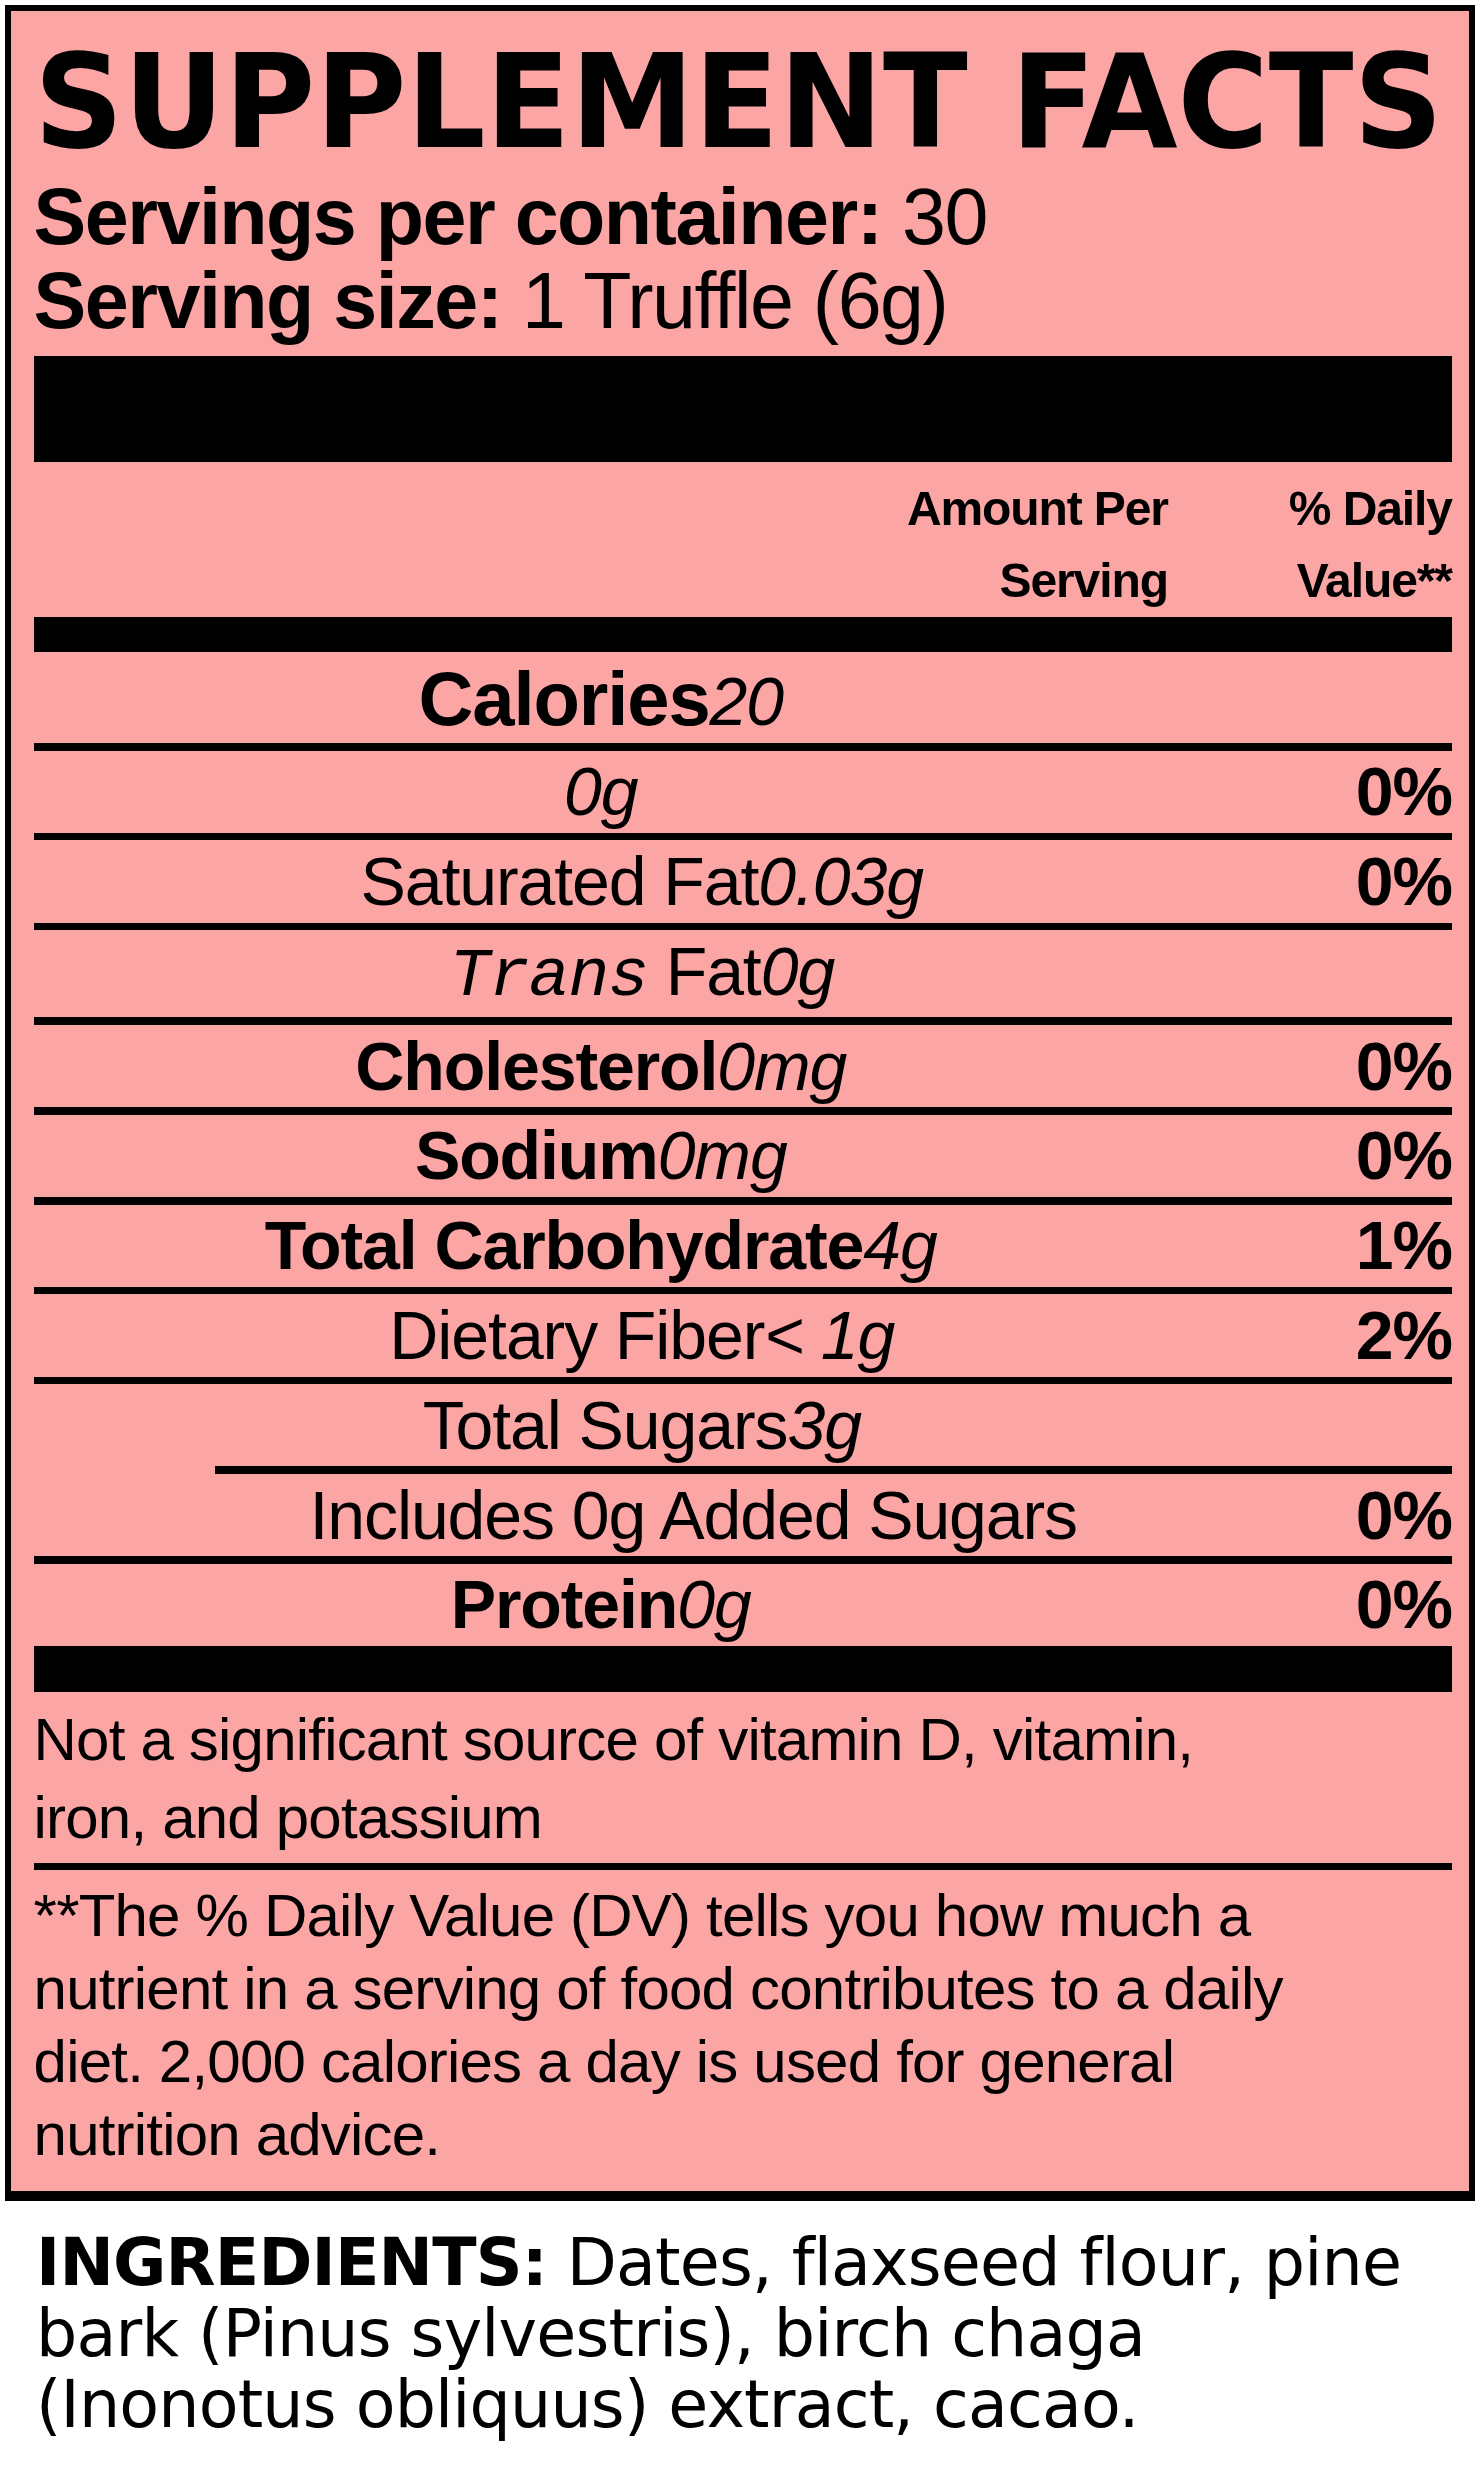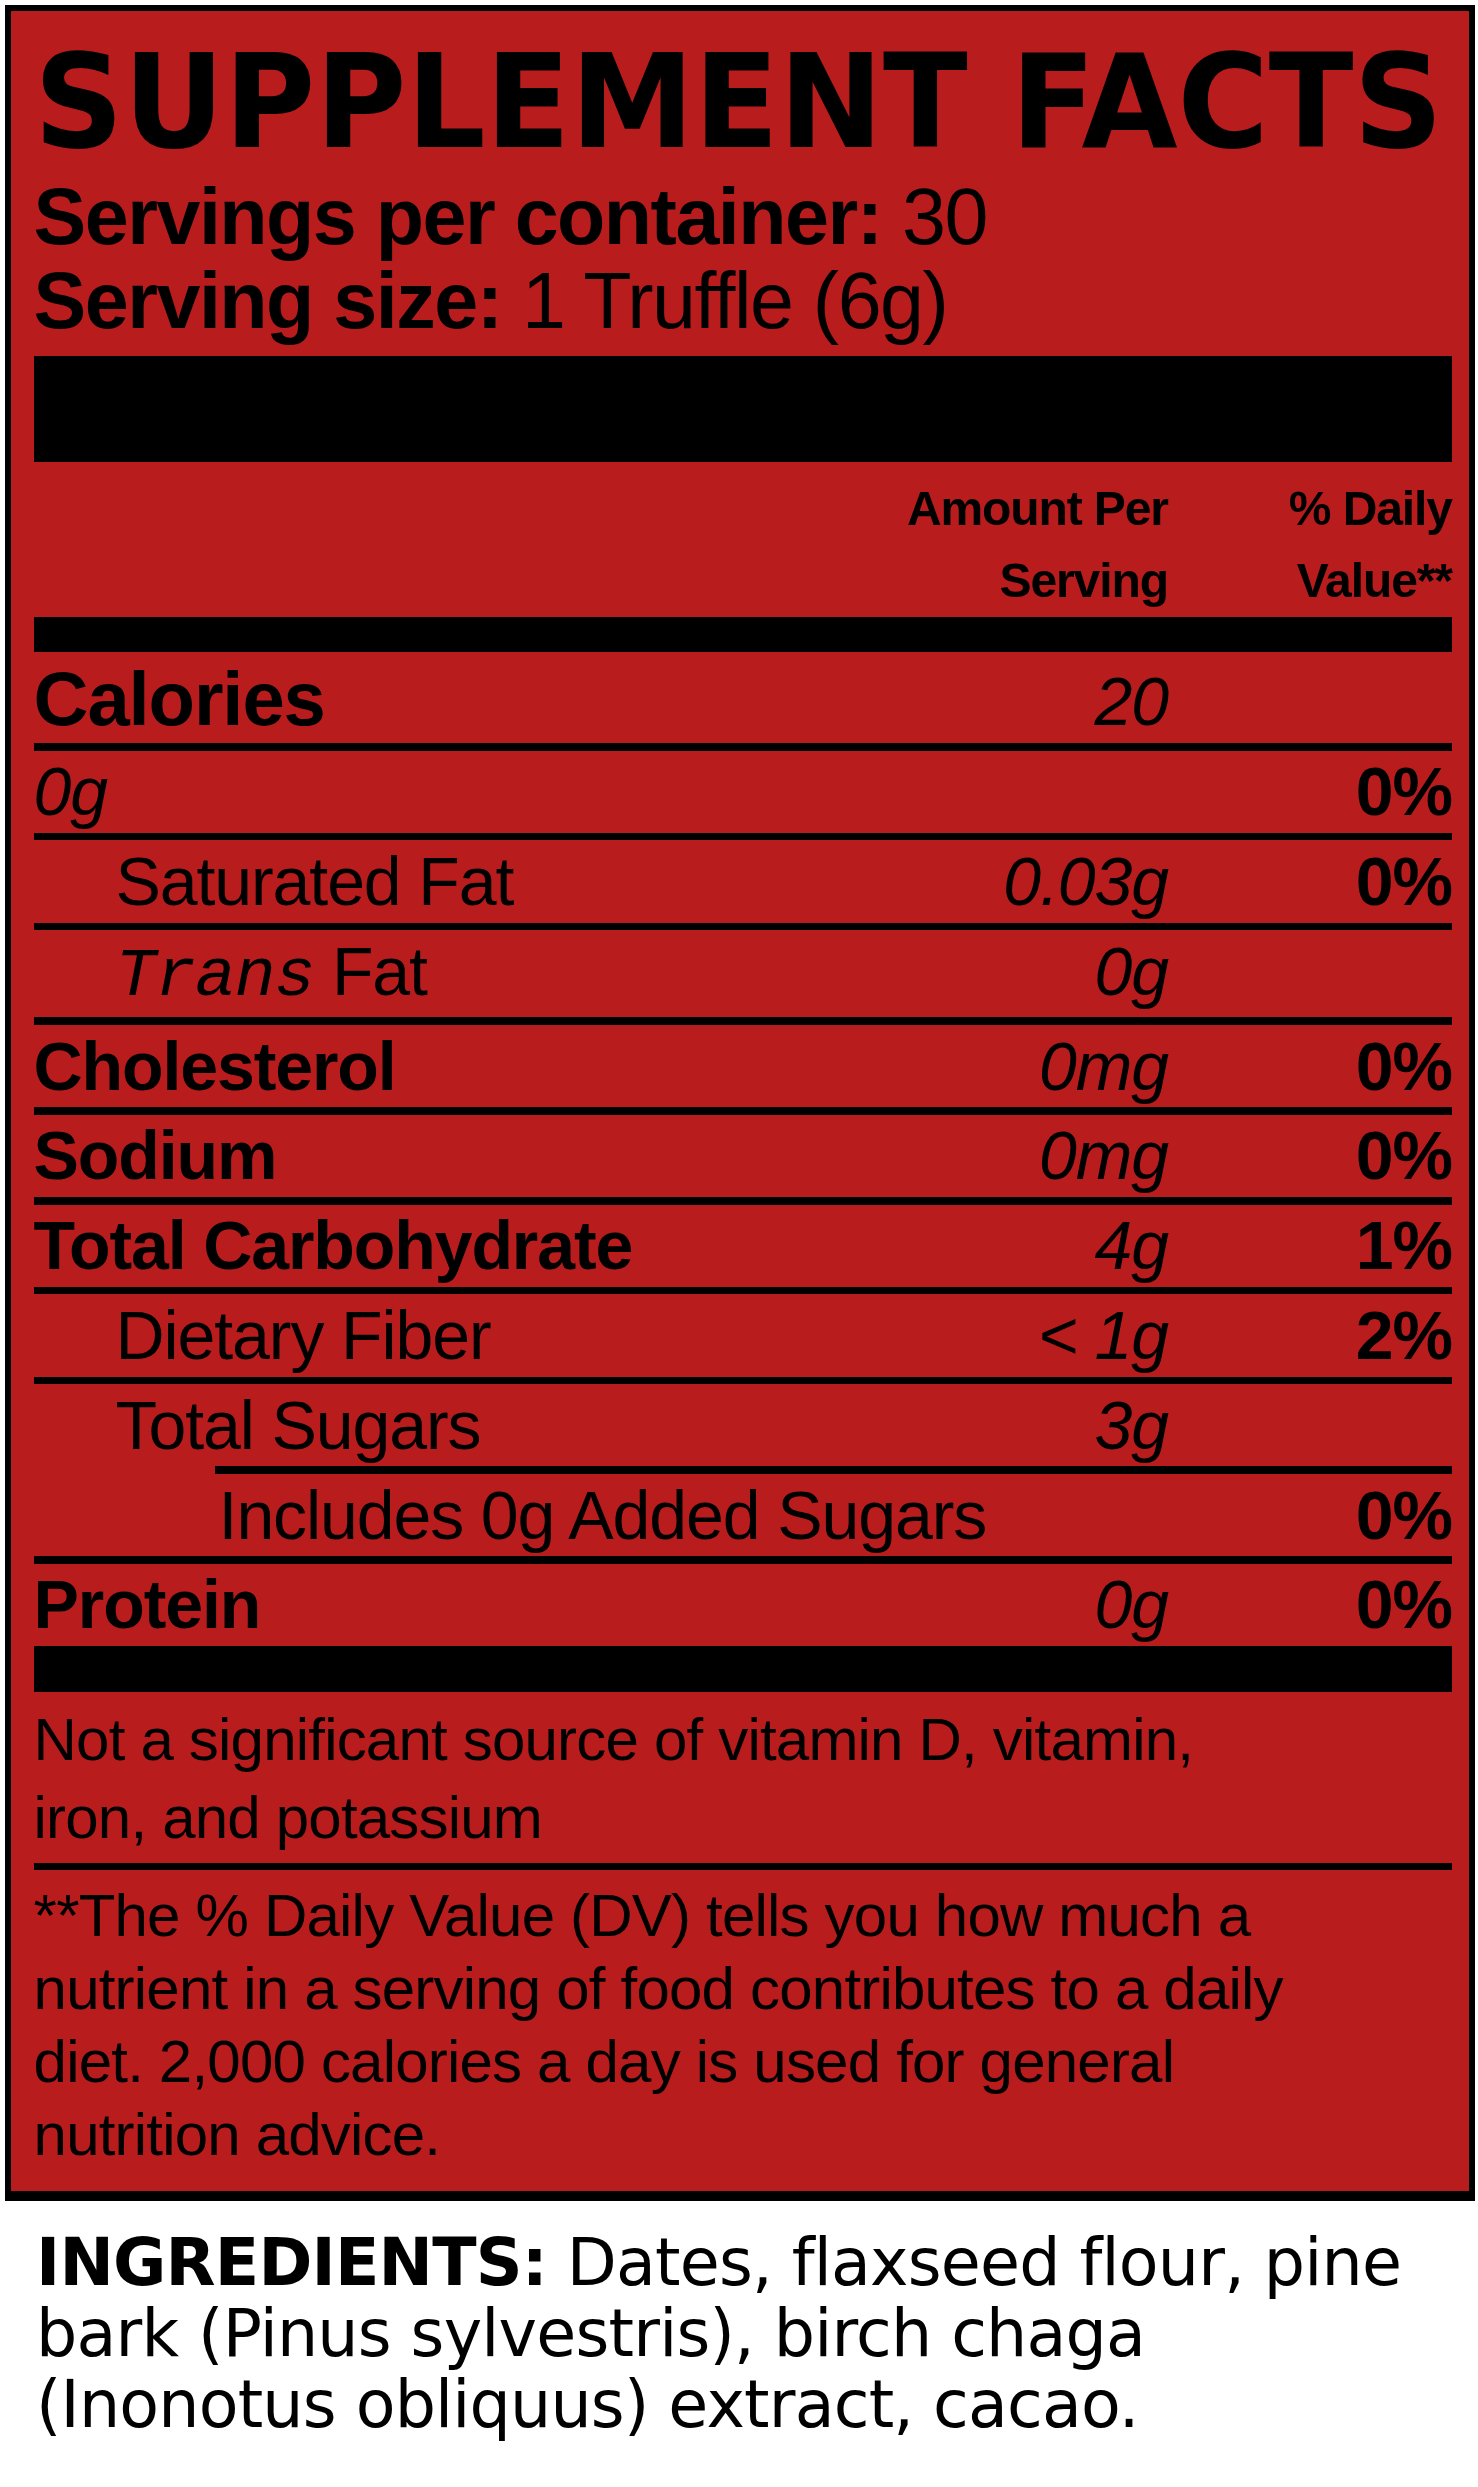--- a/index.html
+++ b/index.html
@@ -14,21 +14,21 @@
   }
   .label-box {
     box-sizing: border-box;
     margin: 4.6px 4.6px 0 4.6px;
     width: 1470px;
     height: 2196px;
     border: 6.8px solid #000;
     border-bottom-width: 10.6px;
     padding: 0 16.7px 0 23px;
     overflow: hidden;
-    background: #b91c1c;
+    background: #fca5a5;
   }
   .title-wrap { margin-top: 30px; height: 114px; }
   .servings-block { margin-top: 20px; font-size: 79px; line-height: 84px; letter-spacing: -1.5px; }
   .servings-block .b { font-weight: bold; }
   .bar { background: #000; width: 100%; }
   .bar1 { height: 106px; margin-top: 13.7px; }
   .bar2 { height: 35px; }
   .bar3 { height: 46px; }
   .preline { white-space: pre-line; }
   .hdr {
@@ -46,21 +46,21 @@
     display: grid;
     grid-template-columns: 1fr 284px;
     align-items: center;
     padding: 4.6px 0;
     font-size: 68px;
     line-height: 73px;
     letter-spacing: -1.1px;
   }
   .row .cell-main {
     display: flex;
-    justify-content: space-between;
+    justify-content: center;
     align-items: baseline;
     min-width: 0;
   }
   .row .dv { text-align: right; font-weight: bold; }
   .row .amt { font-weight: normal; font-style: italic; }
   .b { font-weight: bold; }
   .it { font-style: italic; font-family: Liberation Mono, monospace; }
   .row.calories { padding: 7.6px 0 4.6px 0; }
   .row.calories .lbl { font-size: 76px; line-height: 79px; }
   .row.ind1 .lbl-wrap { padding-left: 82px; }

